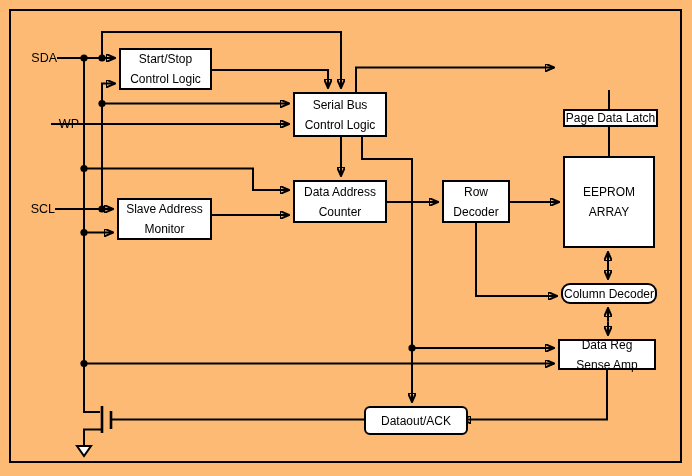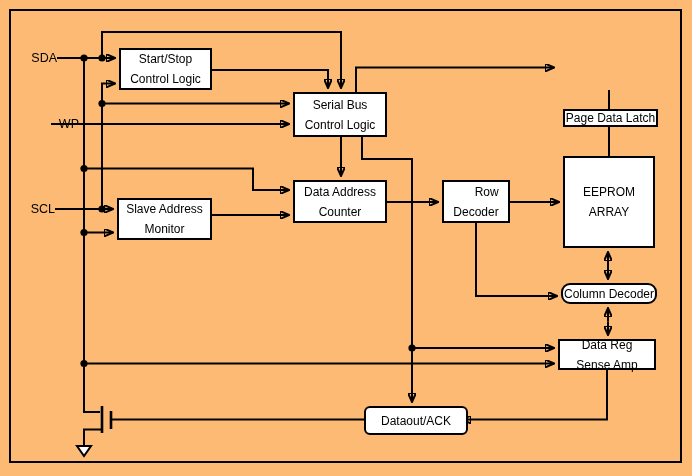--- a/index.html
+++ b/index.html
@@ -134,21 +134,21 @@
   <div class="pin" style="left:15px;top:202px;width:40px;">SCL</div>
 
   <div class="block" style="left:119px;top:48px;width:93px;height:42px;">Start/Stop
 Control Logic</div>
   <div class="block" style="left:293px;top:92px;width:94px;height:45px;">Serial Bus
 Control Logic</div>
   <div class="block" style="left:117px;top:198px;width:95px;height:42px;">Slave Address
 Monitor</div>
   <div class="block" style="left:293px;top:180px;width:94px;height:43px;">Data Address
 Counter</div>
-  <div class="block" style="left:442px;top:180px;width:68px;height:43px;text-align:right;">Row
+  <div class="block" style="left:442px;top:180px;width:68px;height:43px;">Row
 Decoder</div>
   <div class="block" style="left:563px;top:109px;width:95px;height:18px;">Page Data Latch</div>
   <div class="block" style="left:563px;top:156px;width:92px;height:92px;">EEPROM
 ARRAY</div>
   <div class="block" style="left:561px;top:283px;width:96px;height:21px;border-radius:9px;">Column Decoder</div>
   <div class="block" style="left:558px;top:339px;width:98px;height:31px;">Data Reg
 Sense Amp</div>
   <div class="block" style="left:364px;top:406px;width:104px;height:29px;border-radius:6px;">Dataout/ACK</div>
 
 </div>

